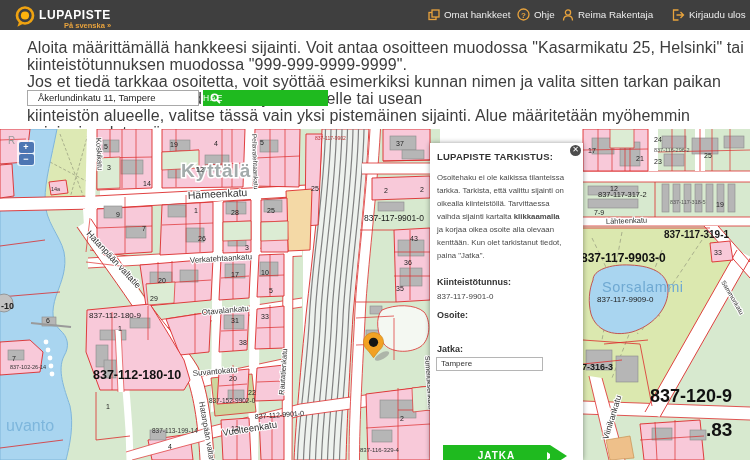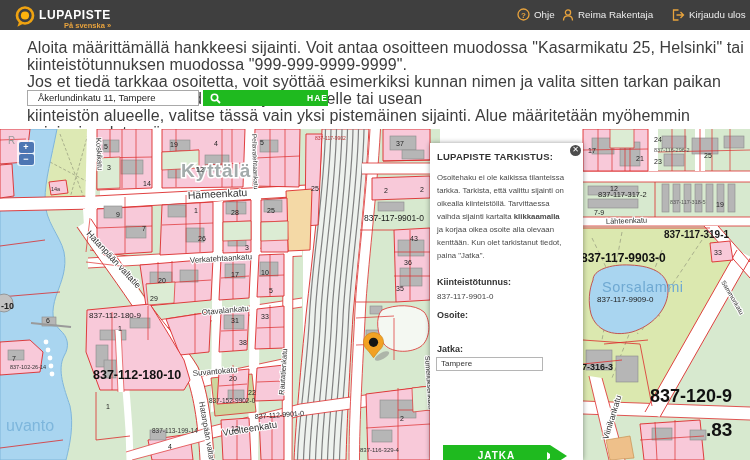--- a/index.html
+++ b/index.html
@@ -4,21 +4,21 @@
 *{margin:0;padding:0;box-sizing:border-box}
 html,body{width:750px;height:460px;overflow:hidden;background:#fff;font-family:"Liberation Sans",sans-serif}
 .hdr{position:absolute;left:0;top:0;width:750px;height:30px;background:#3f3f3f}
 .logo{position:absolute;left:14px;top:5px}
 .lw{position:absolute;left:39px;top:8px;color:#fff;font-size:12px;font-weight:bold;letter-spacing:.6px}
 .ps{position:absolute;left:64px;top:21px;color:#e8a33d;font-size:7.5px;font-weight:bold}
 .mi{position:absolute;top:0;height:30px;line-height:30px;color:#ededed;font-size:9.8px;white-space:nowrap}
 .mi svg{vertical-align:-3px;margin-right:4px}
 .intro{position:absolute;left:27px;top:39px;width:720px;font-size:16px;line-height:17px;color:#3d3d3d;letter-spacing:0.1px}
 .inp{position:absolute;left:27px;top:90px;width:172px;height:16px;border:1px solid #a9a9a9;background:#fff;font-size:9.5px;color:#222;line-height:14px;padding-left:10px}
-.hae{position:absolute;left:203px;top:90px;width:125px;height:16px;background:#1fba1f;color:#fff;font-size:8.5px;font-weight:bold;text-align:right;line-height:16px;letter-spacing:1px}
+.hae{position:absolute;left:203px;top:90px;width:125px;height:16px;background:#1fba1f;color:#fff;font-size:8.5px;font-weight:normal;text-align:left;line-height:16px;letter-spacing:1px}
 .hae svg{position:absolute;left:7px;top:3px}
 .map{position:absolute;left:0;top:129px;width:750px;height:331px;overflow:hidden}
 .zoomc{position:absolute;left:17px;top:11px;width:18px;height:26px;background:rgba(255,255,255,.72);border-radius:3px;padding:1.5px}
 .zb{width:15px;height:11px;background:#4d76b3;border-radius:2px;color:#fff;font-size:9px;font-weight:bold;text-align:center;line-height:10px;margin-bottom:1px}
 .panel{position:absolute;left:430px;top:14px;width:153px;height:317px;background:#fff;box-shadow:0 0 5px rgba(0,0,0,.4);font-size:8px;color:#444}
 .panel .ttl{position:absolute;left:7px;top:8px;font-size:9.5px;font-weight:bold;color:#333;letter-spacing:.2px}
 .panel .bd{position:absolute;left:7px;top:28px;width:142px;font-size:7.8px;line-height:13px;color:#4a4a4a;white-space:nowrap}
 .cls{position:absolute;left:140px;top:2px;width:11px;height:11px;border-radius:6px;background:#4c4c4c;color:#fff;font-size:8px;line-height:10px;text-align:center}
 .lab{position:absolute;left:7px;font-size:9px;font-weight:bold;color:#333}
 .val{position:absolute;left:7px;font-size:8px;color:#444}
@@ -29,20 +29,24 @@
 </style></head>
 <body>
 <div class="hdr">
 <svg class="logo" width="22" height="22">
       <circle cx="11" cy="10.5" r="8" fill="none" stroke="#eea211" stroke-width="2.7"></circle>
       <circle cx="11" cy="10.5" r="4.1" fill="#fcb20d"></circle>
       <path d="M5.2,16.2 L3.4,21.8 L10,18.2 Z" fill="#eea211"></path>
     </svg>
 <span class="lw">LUPAPISTE</span>
     <span class="ps">På svenska »</span>
+<span class="mi" style="left:428px"><svg width="12" height="12">
+        <rect x="1" y="3.5" width="7" height="7" fill="none" stroke="#e8a33d" stroke-width="1.3"></rect>
+        <rect x="4" y="1" width="7" height="7" fill="#3f3f3f" stroke="#e8a33d" stroke-width="1.3"></rect>
+      </svg>Omat hankkeet</span>
 <span class="mi" style="left:517px"><svg width="13" height="13">
         <circle cx="6.5" cy="6.5" r="5.5" fill="none" stroke="#e8a33d" stroke-width="1.3"></circle>
         <text x="6.5" y="9.5" text-anchor="middle" font-size="8" font-weight="bold" fill="#e8a33d">?</text>
       </svg>Ohje</span>
 <span class="mi" style="left:562px"><svg width="12" height="12">
         <circle cx="6" cy="3.5" r="2.6" fill="none" stroke="#e8a33d" stroke-width="1.3"></circle>
         <path d="M1.5,11.5 C1.5,7.8 3.5,6.8 6,6.8 C8.5,6.8 10.5,7.8 10.5,11.5" fill="none" stroke="#e8a33d" stroke-width="1.3"></path>
       </svg>Reima Rakentaja</span>
 <span class="mi" style="left:672px"><svg width="13" height="12">
         <path d="M6.5,1 L1.5,1 L1.5,11 L6.5,11" fill="none" stroke="#e8a33d" stroke-width="1.3"></path>

